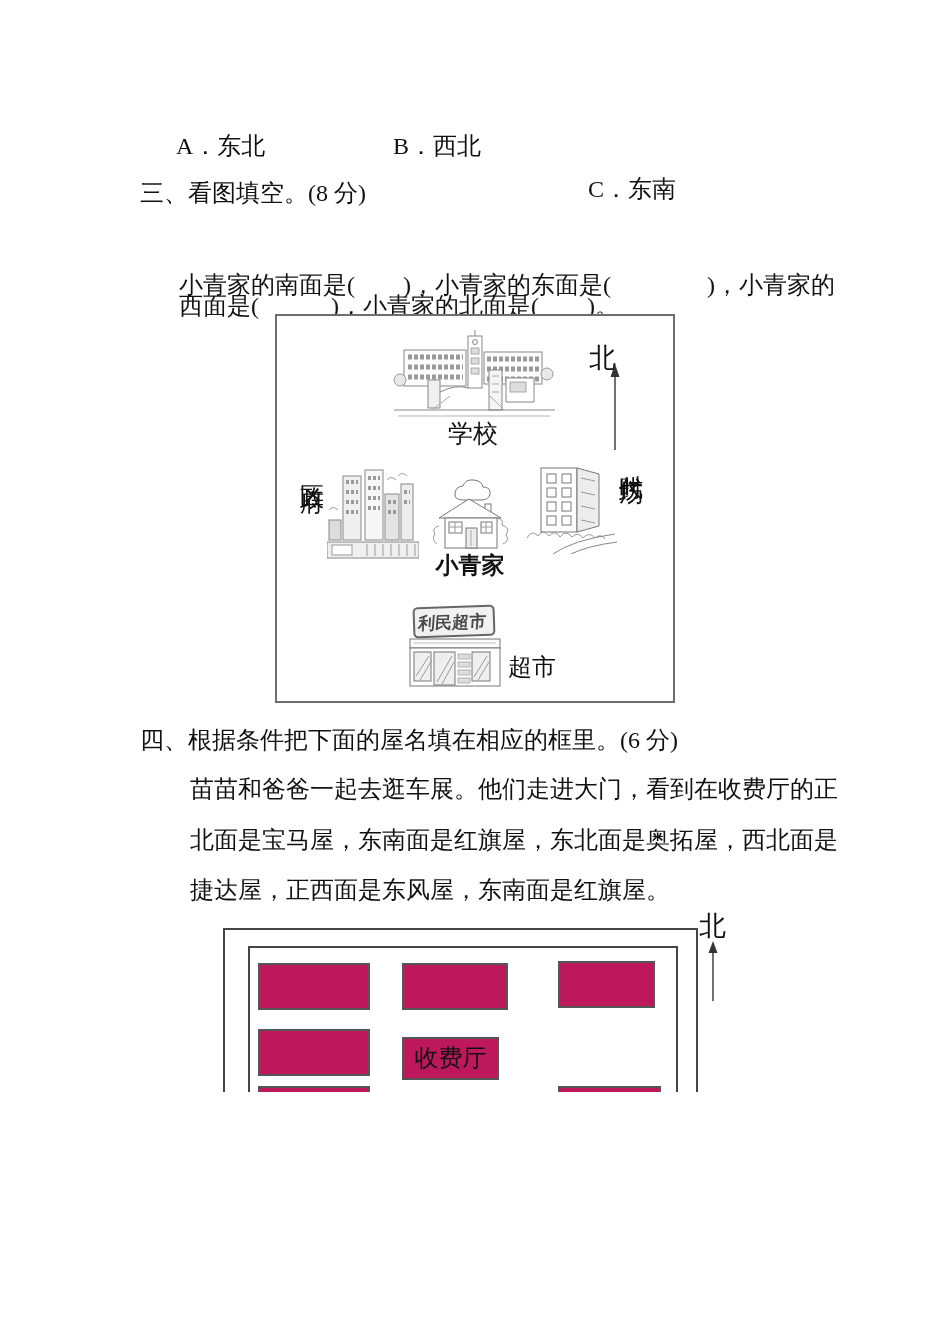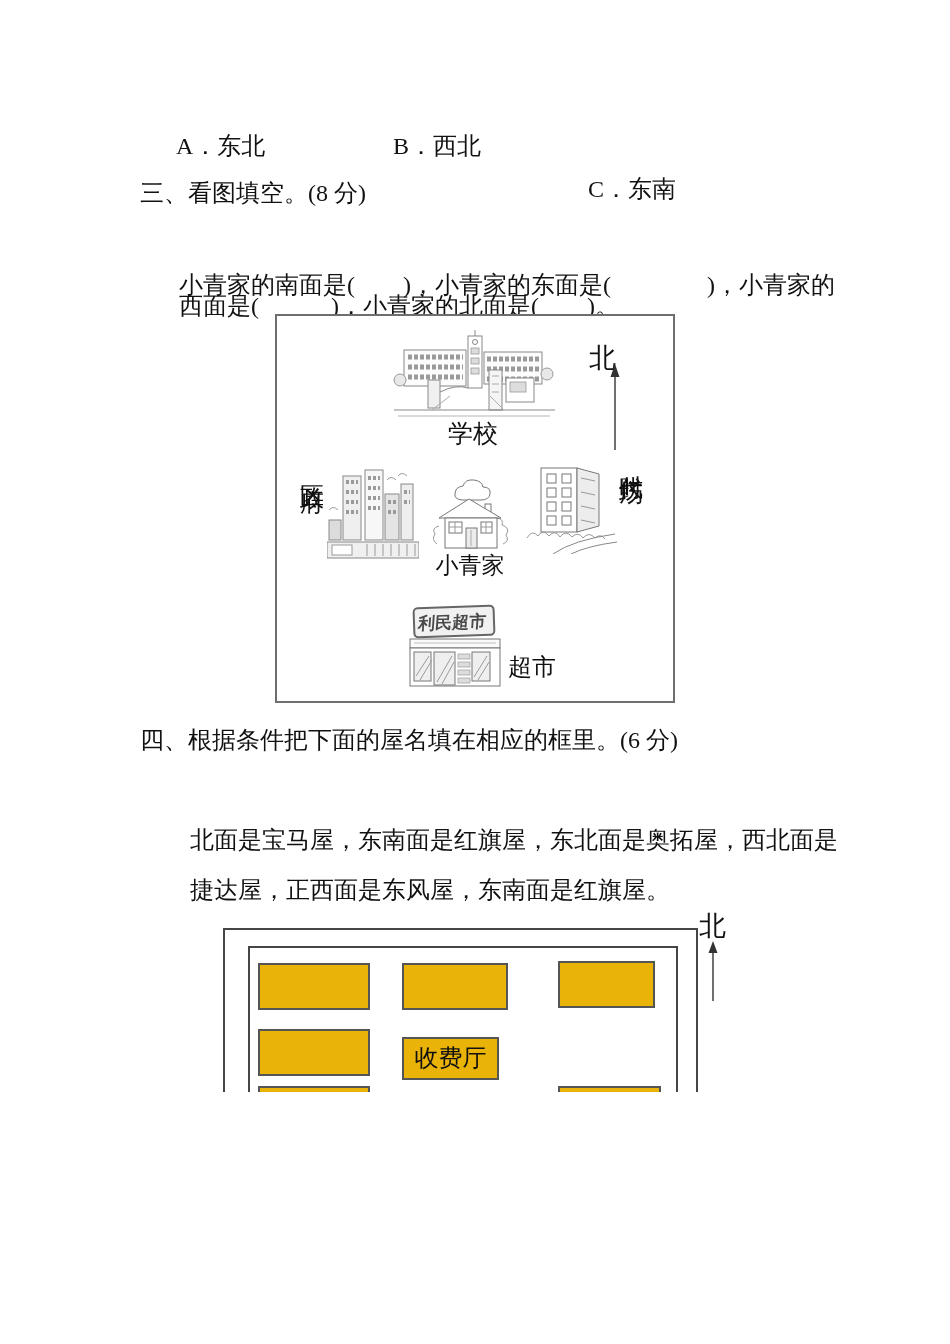--- a/index.html
+++ b/index.html
@@ -16,21 +16,21 @@
   .vtxt {
     writing-mode:vertical-rl; text-orientation:upright;
     font-size:24px; line-height:26px; letter-spacing:2px; white-space:pre;
   }
   .d1-frame { position:absolute; left:275px; top:314px; width:400px; height:389px;
               border:2px solid #6e6e6e; background:#fff; }
   .d2-frame { position:absolute; left:223px; top:928px; width:475px; height:236px;
               border:2px solid #454545; background:#fff; }
   .d2-inner { position:absolute; left:23px; top:16px; width:430px; height:201px;
               border:2px solid #454545; }
-  .slot { position:absolute; border:2px solid #555; background:#eab308; }
+  .slot { position:absolute; border:2px solid #555; background:#be185d; }
   .lbl-c { text-align:center; }
   .north { font-size:27px; }
   svg { display:block; }
 </style>
 </head>
 <body>
 
 <div class="page">
 
   <div class="abs" style="left:0;top:130px;width:950px;height:30px;">
@@ -130,21 +130,21 @@
         <polygon points="10,44 40,25 72,44" fill="#fff" stroke="#777"></polygon>
         <rect x="16" y="44" width="52" height="30" fill="#fff" stroke="#777"></rect>
         <rect x="20" y="48" width="13" height="11" fill="#fff" stroke="#777"></rect>
         <path d="M26 48 V59 M20 53 H33" stroke="#999"></path>
         <rect x="52" y="48" width="11" height="11" fill="#fff" stroke="#777"></rect>
         <path d="M57 48 V59 M52 53 H63" stroke="#999"></path>
         <rect x="37" y="54" width="11" height="20" fill="#ececec" stroke="#777"></rect>
         <line x1="42" y1="56" x2="42" y2="72" stroke="#aaa"></line>
       </svg>
     </div>
-    <div class="abs txt lbl-c" style="left:148px;top:236px;width:90px;font-size:23px;">小青家</div>
+    <div class="abs txt lbl-c" style="left:148px;top:236px;width:90px;font-size:23px;font-weight:bold;">小青家</div>
 
     <div class="abs" style="left:248px;top:146px;">
       <svg width="92" height="92" viewBox="0 0 92 92">
         <rect x="16" y="6" width="36" height="64" fill="#fff" stroke="#777"></rect>
         <polygon points="52,6 74,12 74,64 52,70" fill="#ededed" stroke="#777"></polygon>
         <g fill="#fff" stroke="#777">
           <rect x="22" y="12" width="9" height="9"></rect>
             <rect x="37" y="12" width="9" height="9"></rect>
           <rect x="22" y="26" width="9" height="9"></rect>
             <rect x="37" y="26" width="9" height="9"></rect>
@@ -179,20 +179,21 @@
           <rect x="54" y="66" width="12" height="5"></rect>
           <rect x="54" y="74" width="12" height="5"></rect>
         </g>
         <path d="M12 72 L25 52 M16 76 L28 56 M33 78 L48 52 M38 80 L50 58 M70 73 L83 52 M74 76 L85 58" stroke="#9a9a9a" fill="none"></path>
       </svg>
     </div>
     <div class="abs txt" style="left:231px;top:338px;">超市</div>
   </div>
 
   <div class="abs txt heading" style="left:140px;top:727px;">四、根据条件把下面的屋名填在相应的框里。(6 分)</div>
+  <div class="abs txt" style="left:190px;top:776px;">苗苗和爸爸一起去逛车展。他们走进大门，看到在收费厅的正</div>
   <div class="abs txt" style="left:190px;top:827px;">北面是宝马屋，东南面是红旗屋，东北面是奥拓屋，西北面是</div>
   <div class="abs txt" style="left:190px;top:877px;">捷达屋，正西面是东风屋，东南面是红旗屋。</div>
 
   <div class="d2-frame">
     <div class="d2-inner"></div>
 
     <div class="slot" style="left:33px;top:33px;width:112px;height:47px;"></div>
     <div class="slot" style="left:177px;top:33px;width:106px;height:47px;"></div>
     <div class="slot" style="left:333px;top:31px;width:97px;height:47px;"></div>
     <div class="slot" style="left:33px;top:99px;width:112px;height:47px;"></div>

